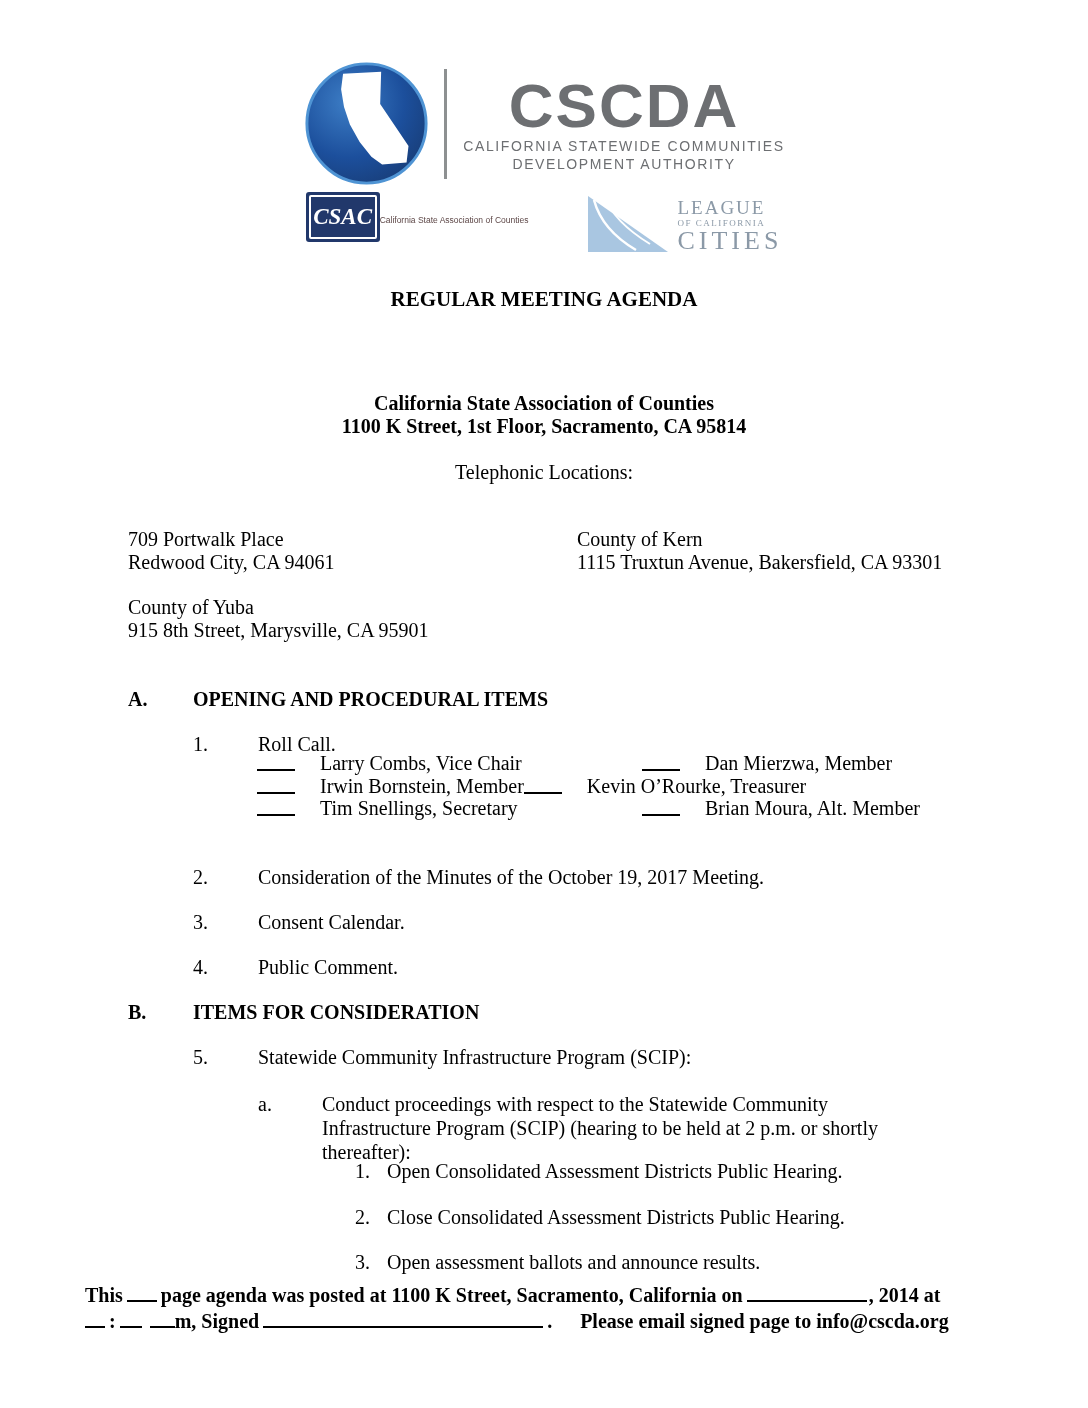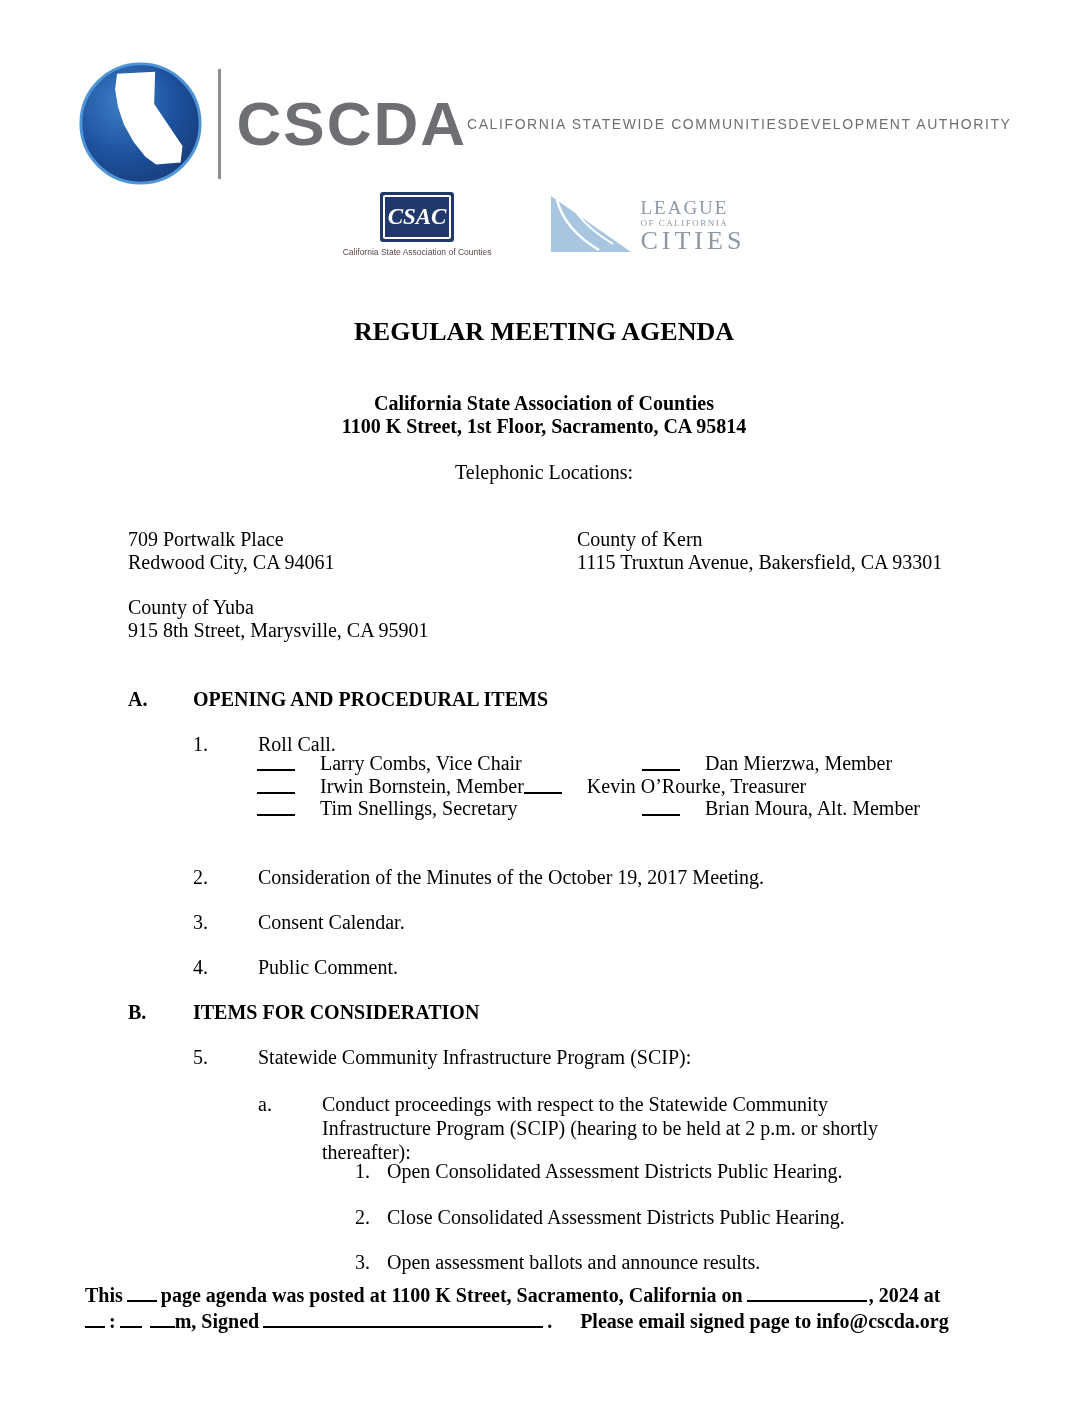--- a/index.html
+++ b/index.html
@@ -9,45 +9,45 @@
   .center{position:absolute;left:0;width:100%;text-align:center;}
   .row{position:absolute;display:flex;align-items:flex-start;}
   .g65{width:65px;flex-shrink:0;}
   .g64{width:64px;flex-shrink:0;}
   .g32{width:32px;flex-shrink:0;}
 
   
   #logo-cscda{position:absolute;top:60px;left:0;width:100%;display:flex;
               justify-content:center;align-items:center;}
   .logo-divider{width:3px;height:110px;background:#8d9091;margin:0 16px 0 14px;}
-  .cscda-text{display:flex;flex-direction:row;align-items:center;}
+  .cscda-text{display:flex;flex-direction:column;align-items:center;}
   .cscda-acronym{font-family:"Liberation Sans",sans-serif;font-weight:bold;font-size:62px;
                  line-height:62px;letter-spacing:2px;color:#6d6f72;}
   .cscda-sub{font-family:"Liberation Sans",sans-serif;font-size:14px;line-height:18px;
              letter-spacing:1.6px;color:#6d6f72;}
 
   
   #partners{position:absolute;top:192px;left:0;width:100%;display:flex;
             justify-content:center;align-items:flex-start;gap:60px;}
-  .csac{display:flex;flex-direction:column;align-items:center;}
+  .csac{display:flex;flex-direction:row;align-items:center;}
   .csac-box{width:74px;height:50px;background:#21386b;border-radius:3px;padding:3px;box-sizing:border-box;}
   .csac-inner{width:100%;height:100%;border:2px solid #fff;border-radius:2px;box-sizing:border-box;
               display:flex;align-items:center;justify-content:center;}
   .csac-acronym{color:#fff;font-family:"Liberation Serif",serif;font-style:italic;
                 font-weight:bold;font-size:23px;}
   .csac-caption{margin-top:5px;font-family:"Liberation Sans",sans-serif;font-size:8.5px;
                 color:#5d4747;white-space:nowrap;}
   .league{display:flex;align-items:flex-start;gap:9px;}
   .league-text{display:flex;flex-direction:column;margin-top:6px;font-family:Liberation Serif, serif;}
   .lg1{font-size:19px;letter-spacing:2px;color:#8b99a7;line-height:20px;}
   .lg2{font-size:9px;letter-spacing:1.5px;color:#8b99a7;line-height:11px;}
   .lg3{font-size:26px;letter-spacing:4px;color:#8b99a7;line-height:23px;}
 
   
-  #title{top:317px;font-size:26px;}
+  #title{top:287px;font-size:21px;}
   #datetime{top:346px;}
   #venue{top:392px;line-height:23px;}
   #telephonic{top:461px;}
 
   
   #loc1{position:absolute;left:128px;top:528px;line-height:23px;}
   #loc2{position:absolute;left:577px;top:528px;line-height:23px;}
   #loc3{position:absolute;left:128px;top:596px;line-height:23px;}
 
   
@@ -230,20 +230,20 @@
     <span class="g32">2.</span>
     <span>Close Consolidated Assessment Districts Public Hearing.</span>
   </div>
   <div id="step3" class="row">
     <span class="g32">3.</span>
     <span>Open assessment ballots and announce results.</span>
   </div>
 
   <div id="footer">
     <div class="fline">
-      <span>This</span><span class="fb w30"></span><span>page agenda was posted at 1100 K Street, Sacramento, California on</span><span class="fb w120"></span><span>, 2024 at</span>
+      <span>This</span><span class="fb w30"></span><span>page agenda was posted at 1100 K Street, Sacramento, California on</span><span class="fb w120"></span><span>, 2014 at</span>
     </div>
     <div class="fline">
       <span class="fb w20"></span><span>:</span><span class="fb w22"></span><span class="fb w25"></span><span>m, Signed</span><span class="fb w280"></span><span>.</span><span class="ml28">Please email signed page to info@cscda.org</span>
     </div>
   </div>
 
 </div>
 
 </body></html>

